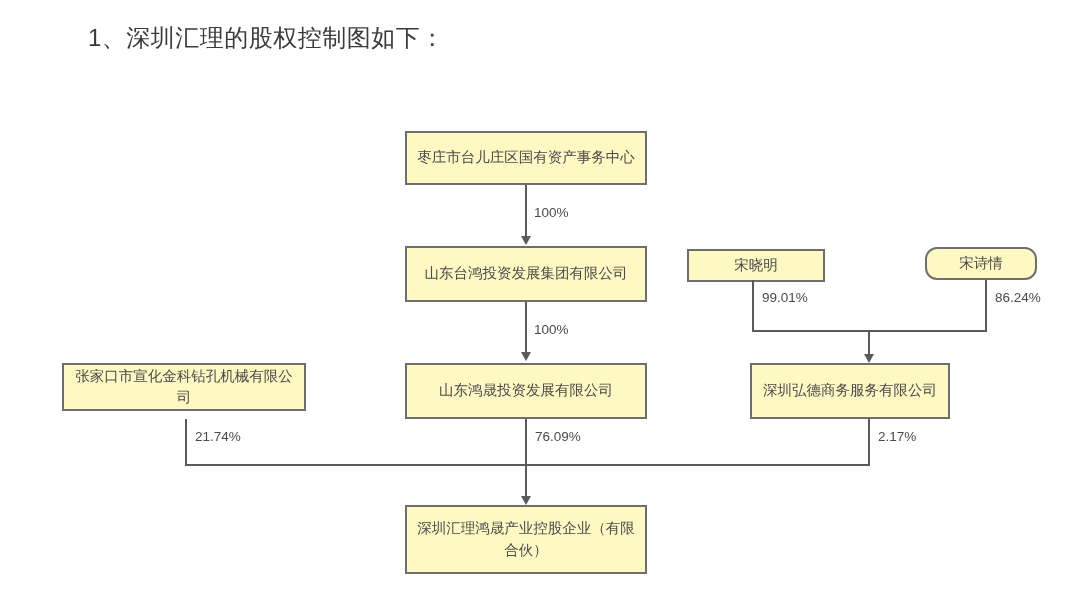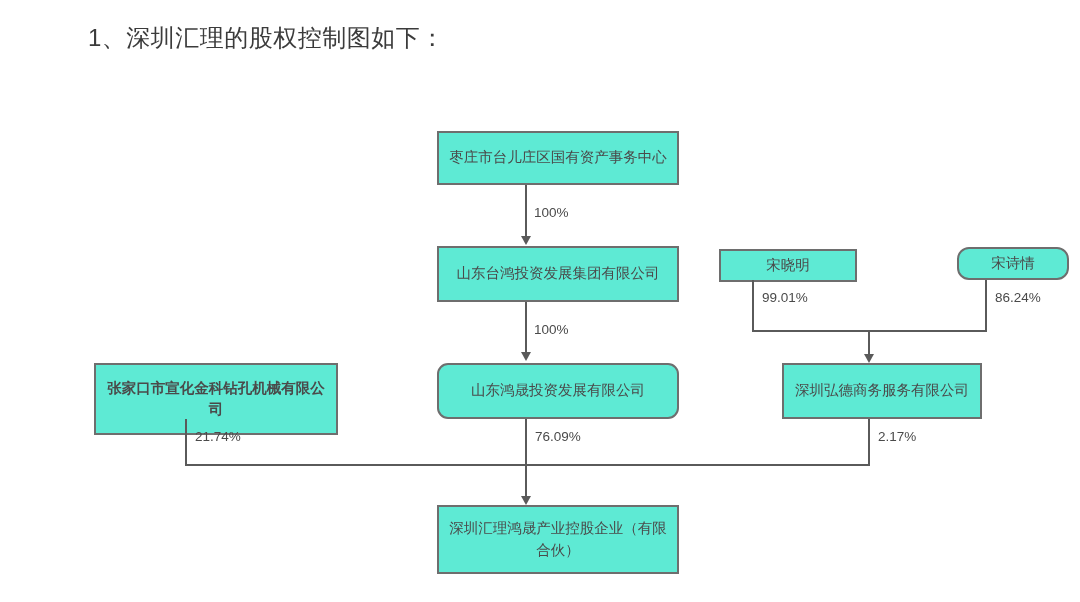--- a/index.html
+++ b/index.html
@@ -24,30 +24,29 @@
     font-size: 24px;
     color: #3b3b3b;
     letter-spacing: 0.5px;
     white-space: nowrap;
   }
   
   .node {
     position: absolute;
     box-sizing: border-box;
     border: 2px solid #6e6e6e;
-    background: #5eead4;
+    background: #fef9c3;
     color: #4a4a4a;
     font-size: 14.5px;
     line-height: 1.45;
     text-align: center;
     display: flex;
     align-items: center;
     justify-content: center;
     padding: 2px 6px;
-    margin-left: 32px;
   }
   .node .label {
     display: block;
     width: 100%;
   }
   
   .vline {
     position: absolute;
     width: 0;
     border-left: 2px solid #5a5a5a;
@@ -106,25 +105,25 @@
   <div class="vline" style="left:752px; top:280px; height:50px;"></div>
   <div class="pct" style="left:762px; top:290px;">99.01%</div>
 
   <div class="vline" style="left:985px; top:280px; height:50px;"></div>
   <div class="pct" style="left:995px; top:290px;">86.24%</div>
 
   <div class="hline" style="left:752px; top:330px; width:235px;"></div>
   <div class="vline" style="left:868px; top:330px; height:29px;"></div>
   <div class="arrowhead" style="left:864px; top:354px;"></div>
 
-  <div class="node" style="left:62px; top:363px; width:244px; height:72px;font-weight:bold;">
+  <div class="node" style="left:62px; top:363px; width:244px; height:48px;">
     <span class="label">张家口市宣化金科钻孔机械有限公司</span>
   </div>
 
-  <div class="node" style="left:405px; top:363px; width:242px; height:56px;border-radius:11px;">
+  <div class="node" style="left:405px; top:363px; width:242px; height:56px;">
     <span class="label">山东鸿晟投资发展有限公司</span>
   </div>
 
   <div class="node" style="left:750px; top:363px; width:200px; height:56px;">
     <span class="label">深圳弘德商务服务有限公司</span>
   </div>
 
   <div class="vline" style="left:185px; top:419px; height:46px;"></div>
   <div class="pct" style="left:195px; top:429px;">21.74%</div>
 

